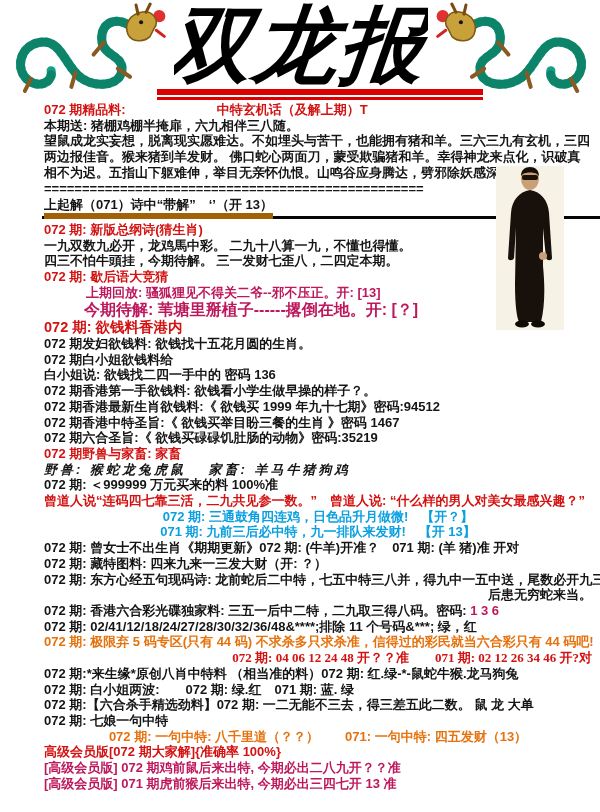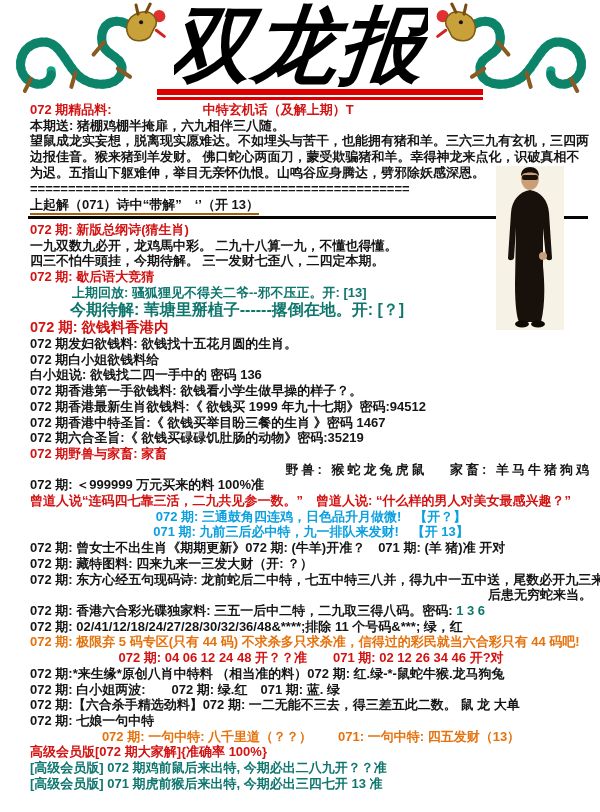--- a/index.html
+++ b/index.html
@@ -19,32 +19,32 @@
   .dragon-left{ left:-4px; transform:scaleX(-1); }
   .dragon-right{ right:-6px; }
   .red-rule{ position:absolute; background:#dd0000; z-index:3; }
   .red-rule-1{ left:157px; top:89px; width:326px; height:6px; }
   .red-rule-2{ left:157px; top:97px; width:326px; height:3px; }
 
   
   .photo-man{ position:absolute; left:496px; top:166px; width:68px; height:164px; z-index:4; }
 
   
-  .content{ position:absolute; left:0; top:102px; width:600px; padding:0 8px 0 30px; z-index:2; }
+  .content{ position:absolute; left:0; top:102px; width:600px; padding:0 8px 0 44px; z-index:2; }
   .line{ font-size:13px; line-height:15.7px; font-weight:bold; white-space:nowrap; }
   .line.para{ white-space:normal; line-height:16px; }
   .line.big{ font-size:16px; line-height:20px; }
   .line.size14{ font-size:14.5px; }
   .line.spaced{ letter-spacing:3px; }
-  .line.underline span{ border-bottom:2px solid #a16207; padding-bottom:1px;margin-top:48px; }
+  .line.underline span{ border-bottom:6px solid #a16207; padding-bottom:1px;margin-top:48px; }
   .rule{ height:3px; background:#050505; margin:3px 0 3px -2px; width:560px; }
 
   .c-black{ color:#151515; }
   .c-red{ color:#d31212; }
-  .c-blue{ color:#0f766e; }
+  .c-blue{ color:#be185d; }
   .c-cyan{ color:#0a9fe0; }
   .c-orange{ color:#e5720d; }
 </style>
 </head>
 <body>
 
 <div id="sheet">
 
   <div class="masthead-title">双龙报</div>
 
@@ -115,33 +115,33 @@
       <div class="line big" style="padding-left: 40px;"><span class="c-blue">今期待解: 苇塘里掰植子------撂倒在地。开: [？]</span></div>
       <div class="line size14"><span class="c-red">072 期: 欲钱料香港内</span></div>
       <div class="line"><span class="c-black">072 期发妇欲钱料: 欲钱找十五花月圆的生肖。</span></div>
       <div class="line"><span class="c-black">072 期白小姐欲钱料给</span></div>
       <div class="line"><span class="c-black">白小姐说: 欲钱找二四一手中的 密码 136</span></div>
       <div class="line"><span class="c-black">072 期香港第一手欲钱料: 欲钱看小学生做早操的样子？。</span></div>
       <div class="line"><span class="c-black">072 期香港最新生肖欲钱料:《 欲钱买 1999 年九十七期》密码:94512</span></div>
       <div class="line"><span class="c-black">072 期香港中特圣旨:《 欲钱买举目盼三餐的生肖 》密码 1467</span></div>
       <div class="line"><span class="c-black">072 期六合圣旨:《 欲钱买碌碌饥肚肠的动物》密码:35219</span></div>
       <div class="line"><span class="c-red">072 期野兽与家畜: 家畜</span></div>
-      <div class="line spaced" style="text-align: right;"><span class="c-black">野兽: 猴蛇龙兔虎鼠　 家畜: 羊马牛猪狗鸡</span></div>
+      <div class="line spaced" style="text-align: left; font-style: italic;"><span class="c-black">野兽: 猴蛇龙兔虎鼠　 家畜: 羊马牛猪狗鸡</span></div>
       <div class="line"><span class="c-black">072 期: ＜999999 万元买来的料 100%准</span></div>
       <div class="line"><span class="c-red">曾道人说“连码四七靠三活，二九共见参一数。”　曾道人说: “什么样的男人对美女最感兴趣？”</span></div>
       <div class="line" style="text-align: center;"><span class="c-cyan">072 期: 三通鼓角四连鸡，日色品升月做微!　【开？】</span></div>
       <div class="line" style="text-align: center;"><span class="c-cyan">071 期: 九前三后必中特，九一排队来发财!　【开 13】</span></div>
       <div class="line"><span class="c-black">072 期: 曾女士不出生肖《期期更新》072 期: (牛羊)开准？　071 期: (羊 猪)准 开对</span></div>
       <div class="line"><span class="c-black">072 期: 藏特图料: 四来九来一三发大财（开: ？）</span></div>
       <div class="line"><span class="c-black">072 期: 东方心经五句现码诗: 龙前蛇后二中特，七五中特三八并，得九中一五中送，尾数必开九三来。</span></div>
       <div class="line" style="text-align: right;"><span class="c-black">后患无穷蛇来当。</span></div>
       <div class="line"><span class="c-black">072 期: 香港六合彩光碟独家料: 三五一后中二特，二九取三得八码。密码: </span><span class="c-blue">1 3 6</span></div>
       <div class="line"><span class="c-black">072 期:  02/41/12/18/24/27/28/30/32/36/48&amp;****;排除 11 个号码&amp;***; 绿，红</span></div>
       <div class="line"><span class="c-orange">072 期: 极限弃 5 码专区(只有 44 码) 不求杀多只求杀准，信得过的彩民就当六合彩只有 44 码吧!</span></div>
-      <div class="line" style="text-align: center;"><span class="c-red">072 期: 04 06 12 24 48 开？？准　　071 期: 02 12 26 34 46 开?对</span></div>
+      <div class="line" style="text-align: right; font-family: Liberation Serif, serif;"><span class="c-red">072 期: 04 06 12 24 48 开？？准　　071 期: 02 12 26 34 46 开?对</span></div>
       <div class="line"><span class="c-black">072 期:*来生缘*原创八肖中特料 （相当准的料）072 期: 红.绿-*-鼠蛇牛猴.龙马狗兔</span></div>
       <div class="line"><span class="c-black">072 期: 白小姐两波:　　072 期: 绿.红　071 期: 蓝. 绿</span></div>
       <div class="line"><span class="c-black">072 期:【六合杀手精选劲料】072 期: 一二无能不三去，得三差五此二数。 鼠 龙 大单</span></div>
       <div class="line"><span class="c-black">072 期: 七娘一句中特</span></div>
       <div class="line" style="text-align: center;"><span class="c-orange">072 期: 一句中特: 八千里道（？？）　　071: 一句中特: 四五发财（13）</span></div>
       <div class="line"><span class="c-red">高级会员版[072 期大家解]{准确率 100%}</span></div>
       <div class="line"><span class="c-blue">[高级会员版] 072 期鸡前鼠后来出特, 今期必出二八九开？？准</span></div>
       <div class="line"><span class="c-blue">[高级会员版] 071 期虎前猴后来出特, 今期必出三四七开 13 准</span></div>
     </div>
 </div>

